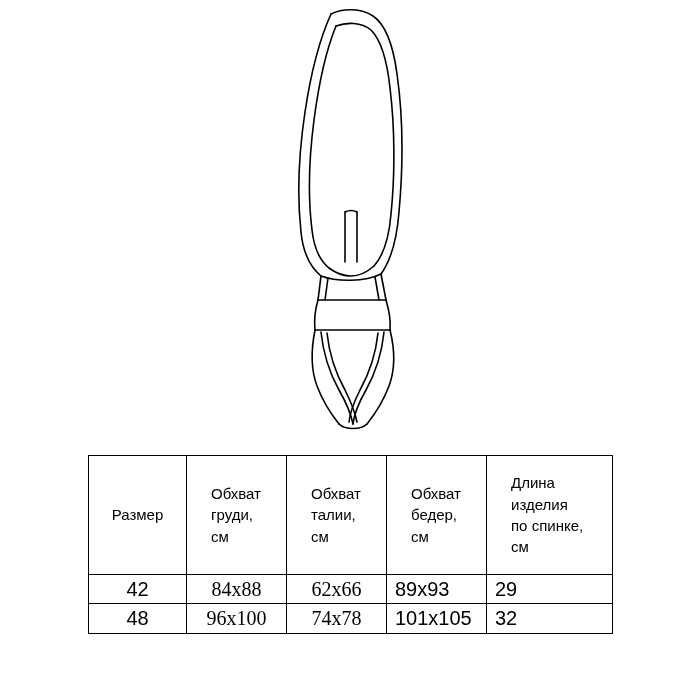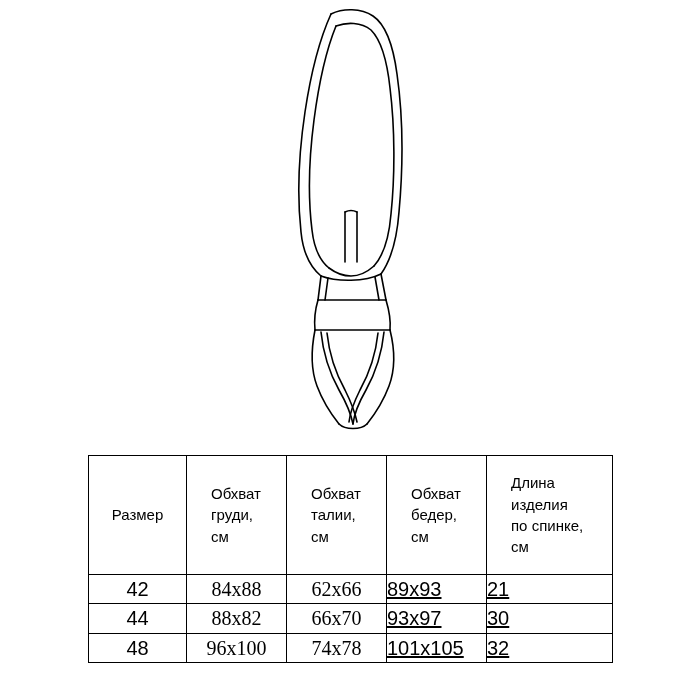--- a/index.html
+++ b/index.html
@@ -65,21 +65,21 @@
   }
   .size-table tbody td.c-size {
     text-align: center;
   }
   .size-table tbody td.c-val {
     text-align: center;
     font-family: Liberation Serif, serif;
   }
   .size-table tbody td.c-left {
     text-align: left;
-    text-decoration: underline;
+    padding-left: 8px;
   }
   col.c1 { width: 98px; }
   col.c2 { width: 100px; }
   col.c3 { width: 100px; }
   col.c4 { width: 100px; }
   col.c5 { width: 126px; }
 </style>
 </head>
 <body>
 
@@ -152,28 +152,21 @@
         <th>Обхват бедер, см</th>
         <th>Длина изделия по спинке, см</th>
       </tr>
     </thead>
     <tbody>
       <tr>
         <td class="c-size">42</td>
         <td class="c-val">84х88</td>
         <td class="c-val">62х66</td>
         <td class="c-left">89х93</td>
-        <td class="c-left">21</td>
-      </tr>
-      <tr>
-        <td class="c-size">44</td>
-        <td class="c-val">88х82</td>
-        <td class="c-val">66х70</td>
-        <td class="c-left">93х97</td>
-        <td class="c-left">30</td>
+        <td class="c-left">29</td>
       </tr>
       <tr>
         <td class="c-size">48</td>
         <td class="c-val">96х100</td>
         <td class="c-val">74х78</td>
         <td class="c-left">101х105</td>
         <td class="c-left">32</td>
       </tr>
     </tbody>
   </table>

